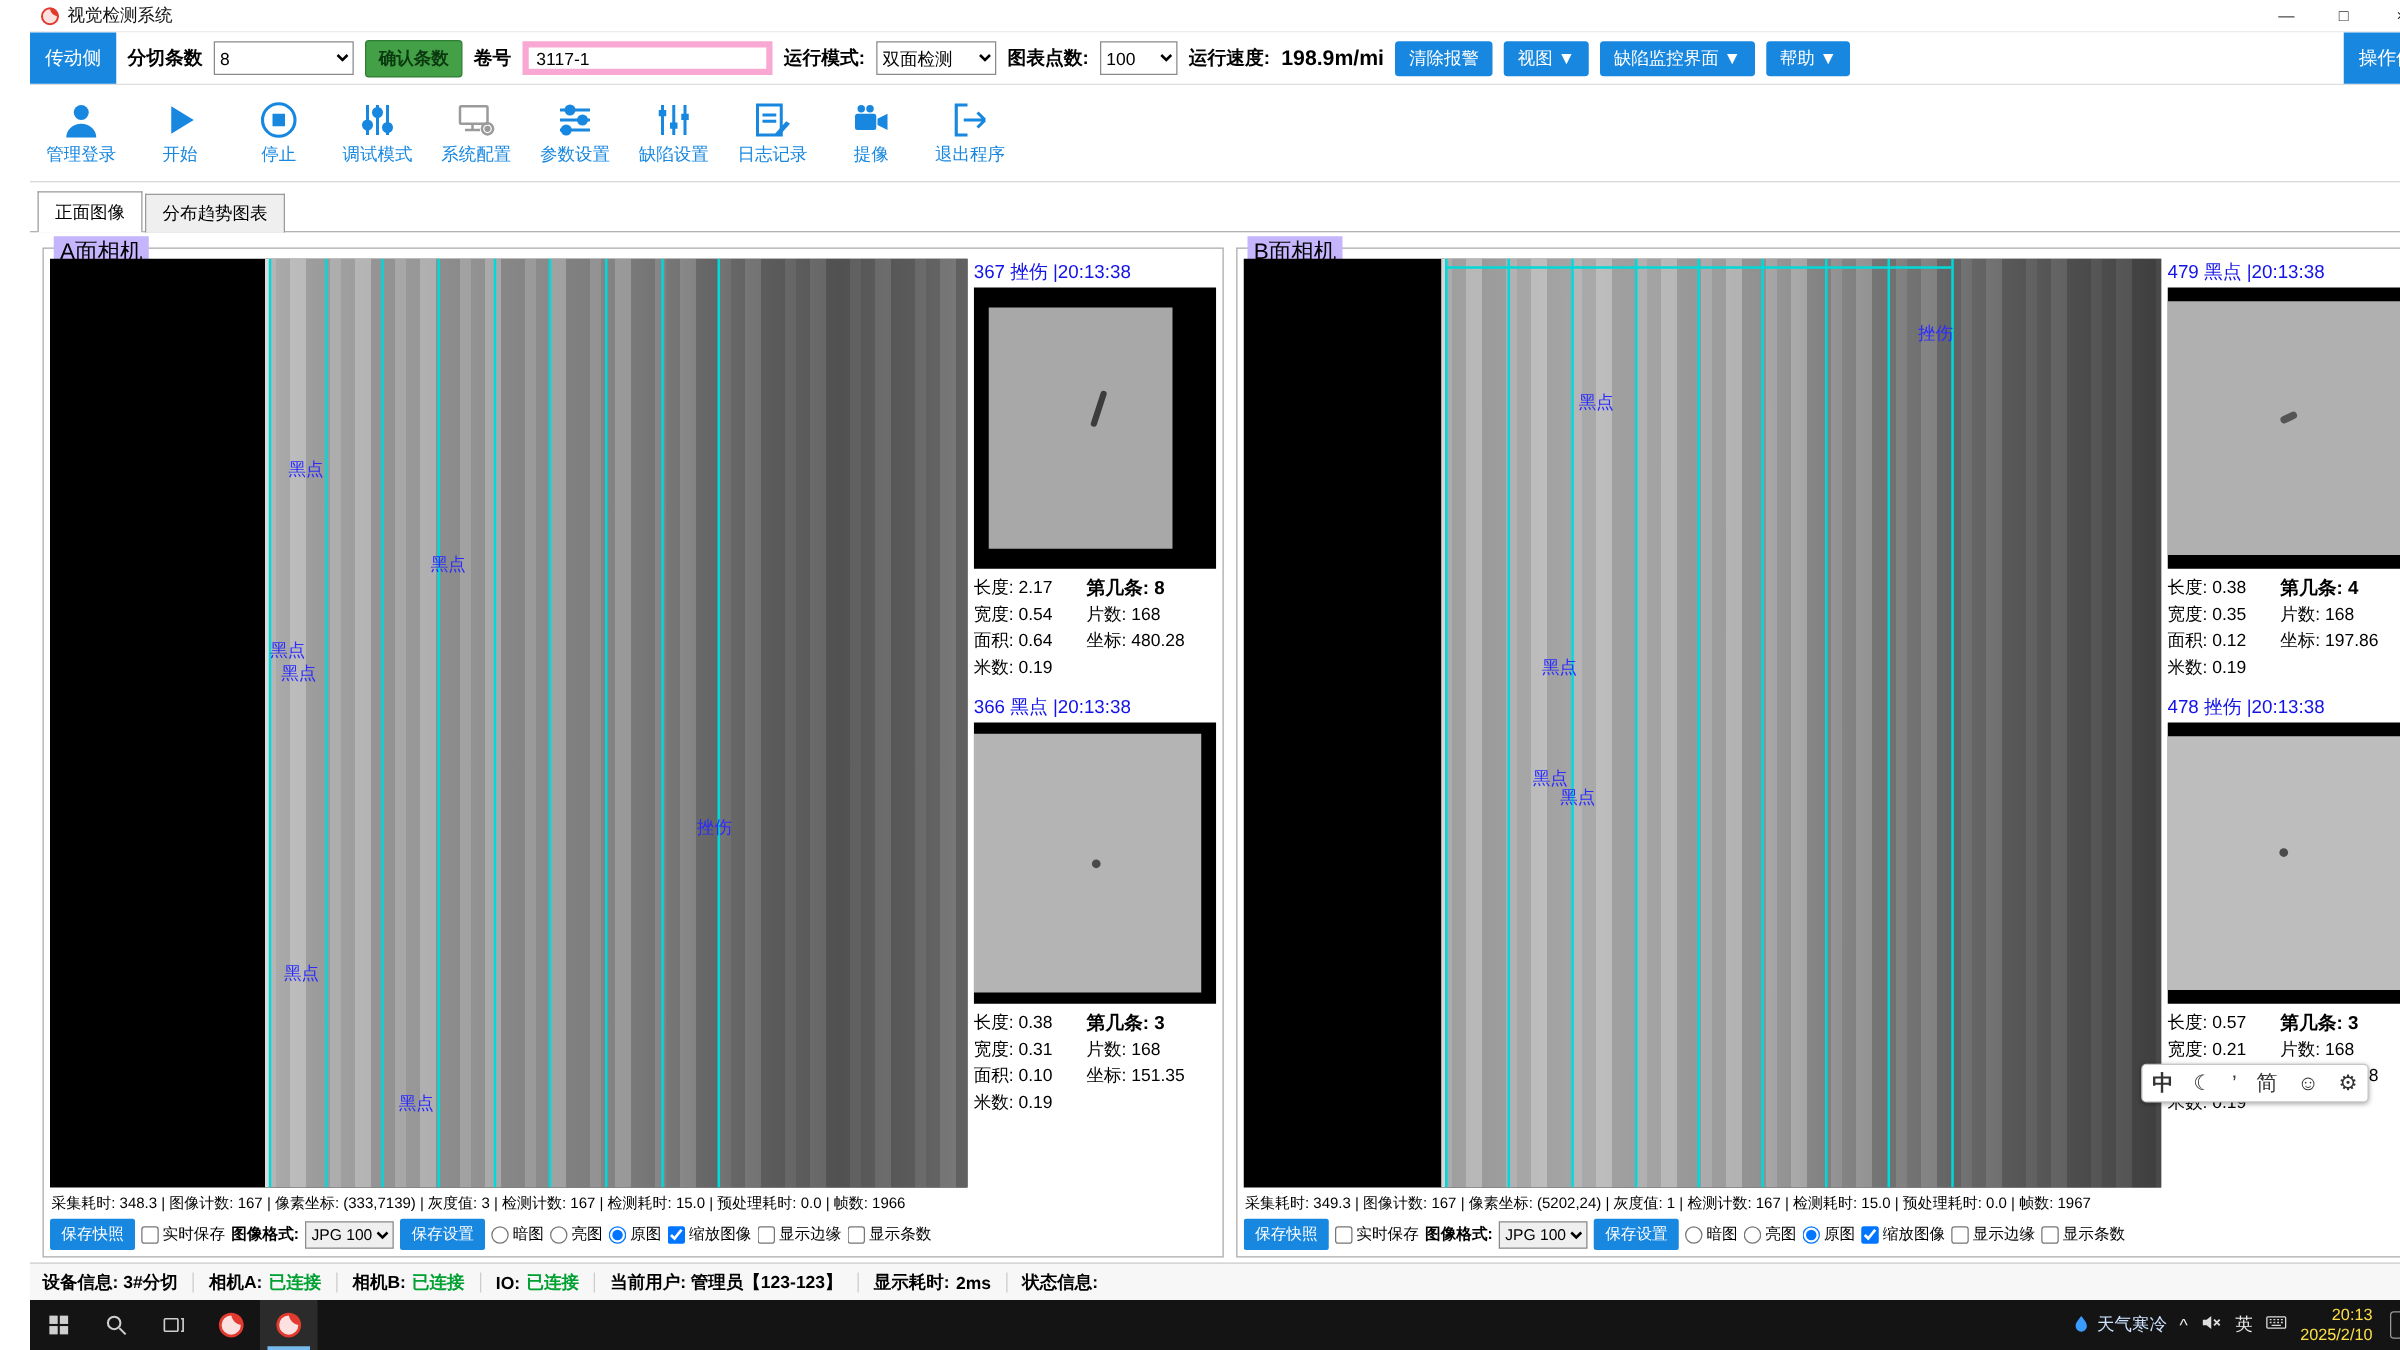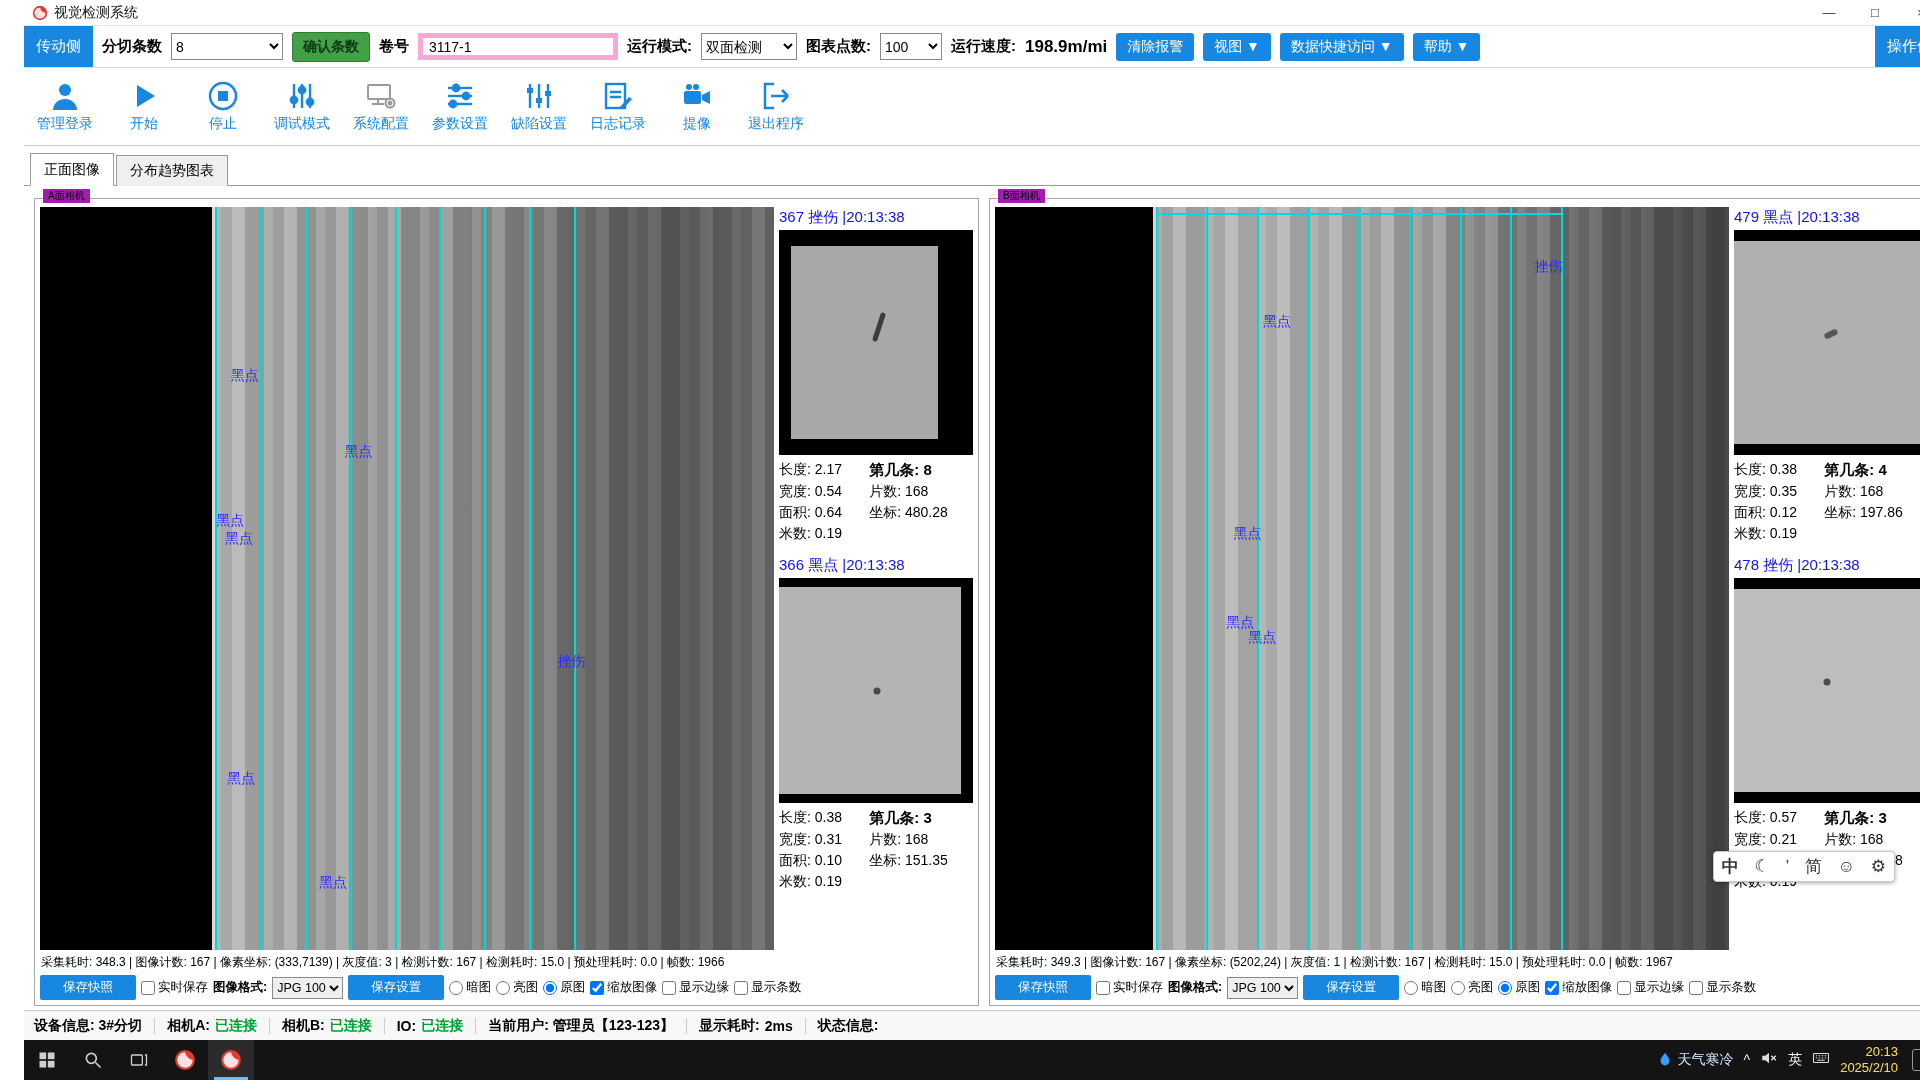--- a/index.html
+++ b/index.html
@@ -45,22 +45,22 @@
     border-bottom:1px solid #9a9a9a; padding:6px 6px 0; flex:0 0 auto; }
   .tab { border:1px solid #9a9a9a; border-bottom:none; padding:6px 13px;
     font-size:14px; background:#efefef; margin-right:2px; position:relative; bottom:-1px;
     white-space:nowrap; }
   .tab.active { background:#fff; border-bottom:1px solid #fff; padding-top:7px; }
 
   
   .main { flex:1; display:flex; gap:10px; padding:12px 10px 4px; background:#fff; min-height:0; }
   .panel { flex:1; border:1px solid #a9a9a9; position:relative;
     padding:8px 5px 4px; display:flex; flex-direction:column; min-width:0; }
-  .panel-title { position:absolute; top:-10px; left:8px; background:#a21caf;
-    padding:0 5px; font-size:10px; color:#000; }
+  .panel-title { position:absolute; top:-10px; left:8px; background:#c4b5fd;
+    padding:0 5px; font-size:18px; color:#000; }
   .panel-body { flex:1; display:flex; gap:5px; min-height:0; }
   .cam-image { flex:1; position:relative; background:#000; overflow:hidden; }
   .bands { position:absolute; top:0; bottom:0;
     background-image:
       linear-gradient(90deg, rgba(255,255,255,.22) 0%, rgba(255,255,255,.12) 10%,
         rgba(255,255,255,0) 28%, rgba(0,0,0,.12) 52%, rgba(0,0,0,.30) 66%,
         rgba(0,0,0,.42) 82%, rgba(0,0,0,.30) 100%),
       repeating-linear-gradient(90deg, #a2a2a2 0 9px, #939393 9px 20px,
         #adadad 20px 33px, #8b8b8b 33px 52px); }
   .bands-a { left:23.5%; right:0; }
@@ -90,21 +90,21 @@
   .card-stats { display:grid; grid-template-columns:1fr 1.15fr; row-gap:3px;
     font-size:14px; padding-top:6px; }
   .stat { white-space:nowrap; }
   .stat .sl { color:#000; }
   .stat.big { font-weight:bold; font-size:15px; }
 
   .panel-status { font-size:12px; color:#000; white-space:nowrap; overflow:hidden;
     padding:4px 1px 2px; flex:0 0 auto; }
   .panel-controls { display:flex; align-items:center; gap:5px; font-size:12.5px;
     white-space:nowrap; overflow:hidden; padding:2px 0 1px; flex:0 0 auto; }
-  .panel-controls .btn-blue { font-size:12.5px; padding:4px 23px; border-radius:2px; }
+  .panel-controls .btn-blue { font-size:12.5px; padding:4px 9px; border-radius:2px; }
   .panel-controls label { display:flex; align-items:center; gap:3px; }
   .panel-controls input { width:14px; height:14px; }
   .panel-controls select { border:1px solid #8a8a8a; height:22px; font-size:12.5px; }
   .fmt-label { font-weight:bold; }
 
   
   .statusbar { height:30px; background:#f7f7f7; border-top:1px solid #ccc;
     display:flex; align-items:center; gap:12px; padding:0 10px; font-size:14px; flex:0 0 auto;}
   .sb-strong { font-weight:bold; color:#000; white-space:nowrap; }
   .sb-green { font-weight:bold; color:#00a032; white-space:nowrap; }
@@ -170,21 +170,21 @@
       <option>双面检测</option>
     </select>
     <span class="tb-label">图表点数:</span>
     <select class="combo" style="width:62px">
       <option>100</option>
     </select>
     <span class="tb-label">运行速度:</span>
     <span class="speed-value">198.9m/mi</span>
     <button class="btn-blue">清除报警</button>
     <button class="btn-blue">视图 ▼</button>
-    <button class="btn-blue">数据快捷访问 ▼</button>
+    <button class="btn-blue">缺陷监控界面 ▼</button>
     <button class="btn-blue">帮助 ▼</button>
     <button class="side-btn" style="margin-left:auto">操作侧</button>
   </div>
 
   <div class="icon-toolbar">
       <div class="tool-item">
         <span class="tool-icon">
           <svg viewBox="0 0 32 32">
             <circle cx="16" cy="10" r="6" fill="#1787e0"></circle>
             <path d="M4 30a12 11 0 0 1 24 0z" fill="#1787e0"></path>

